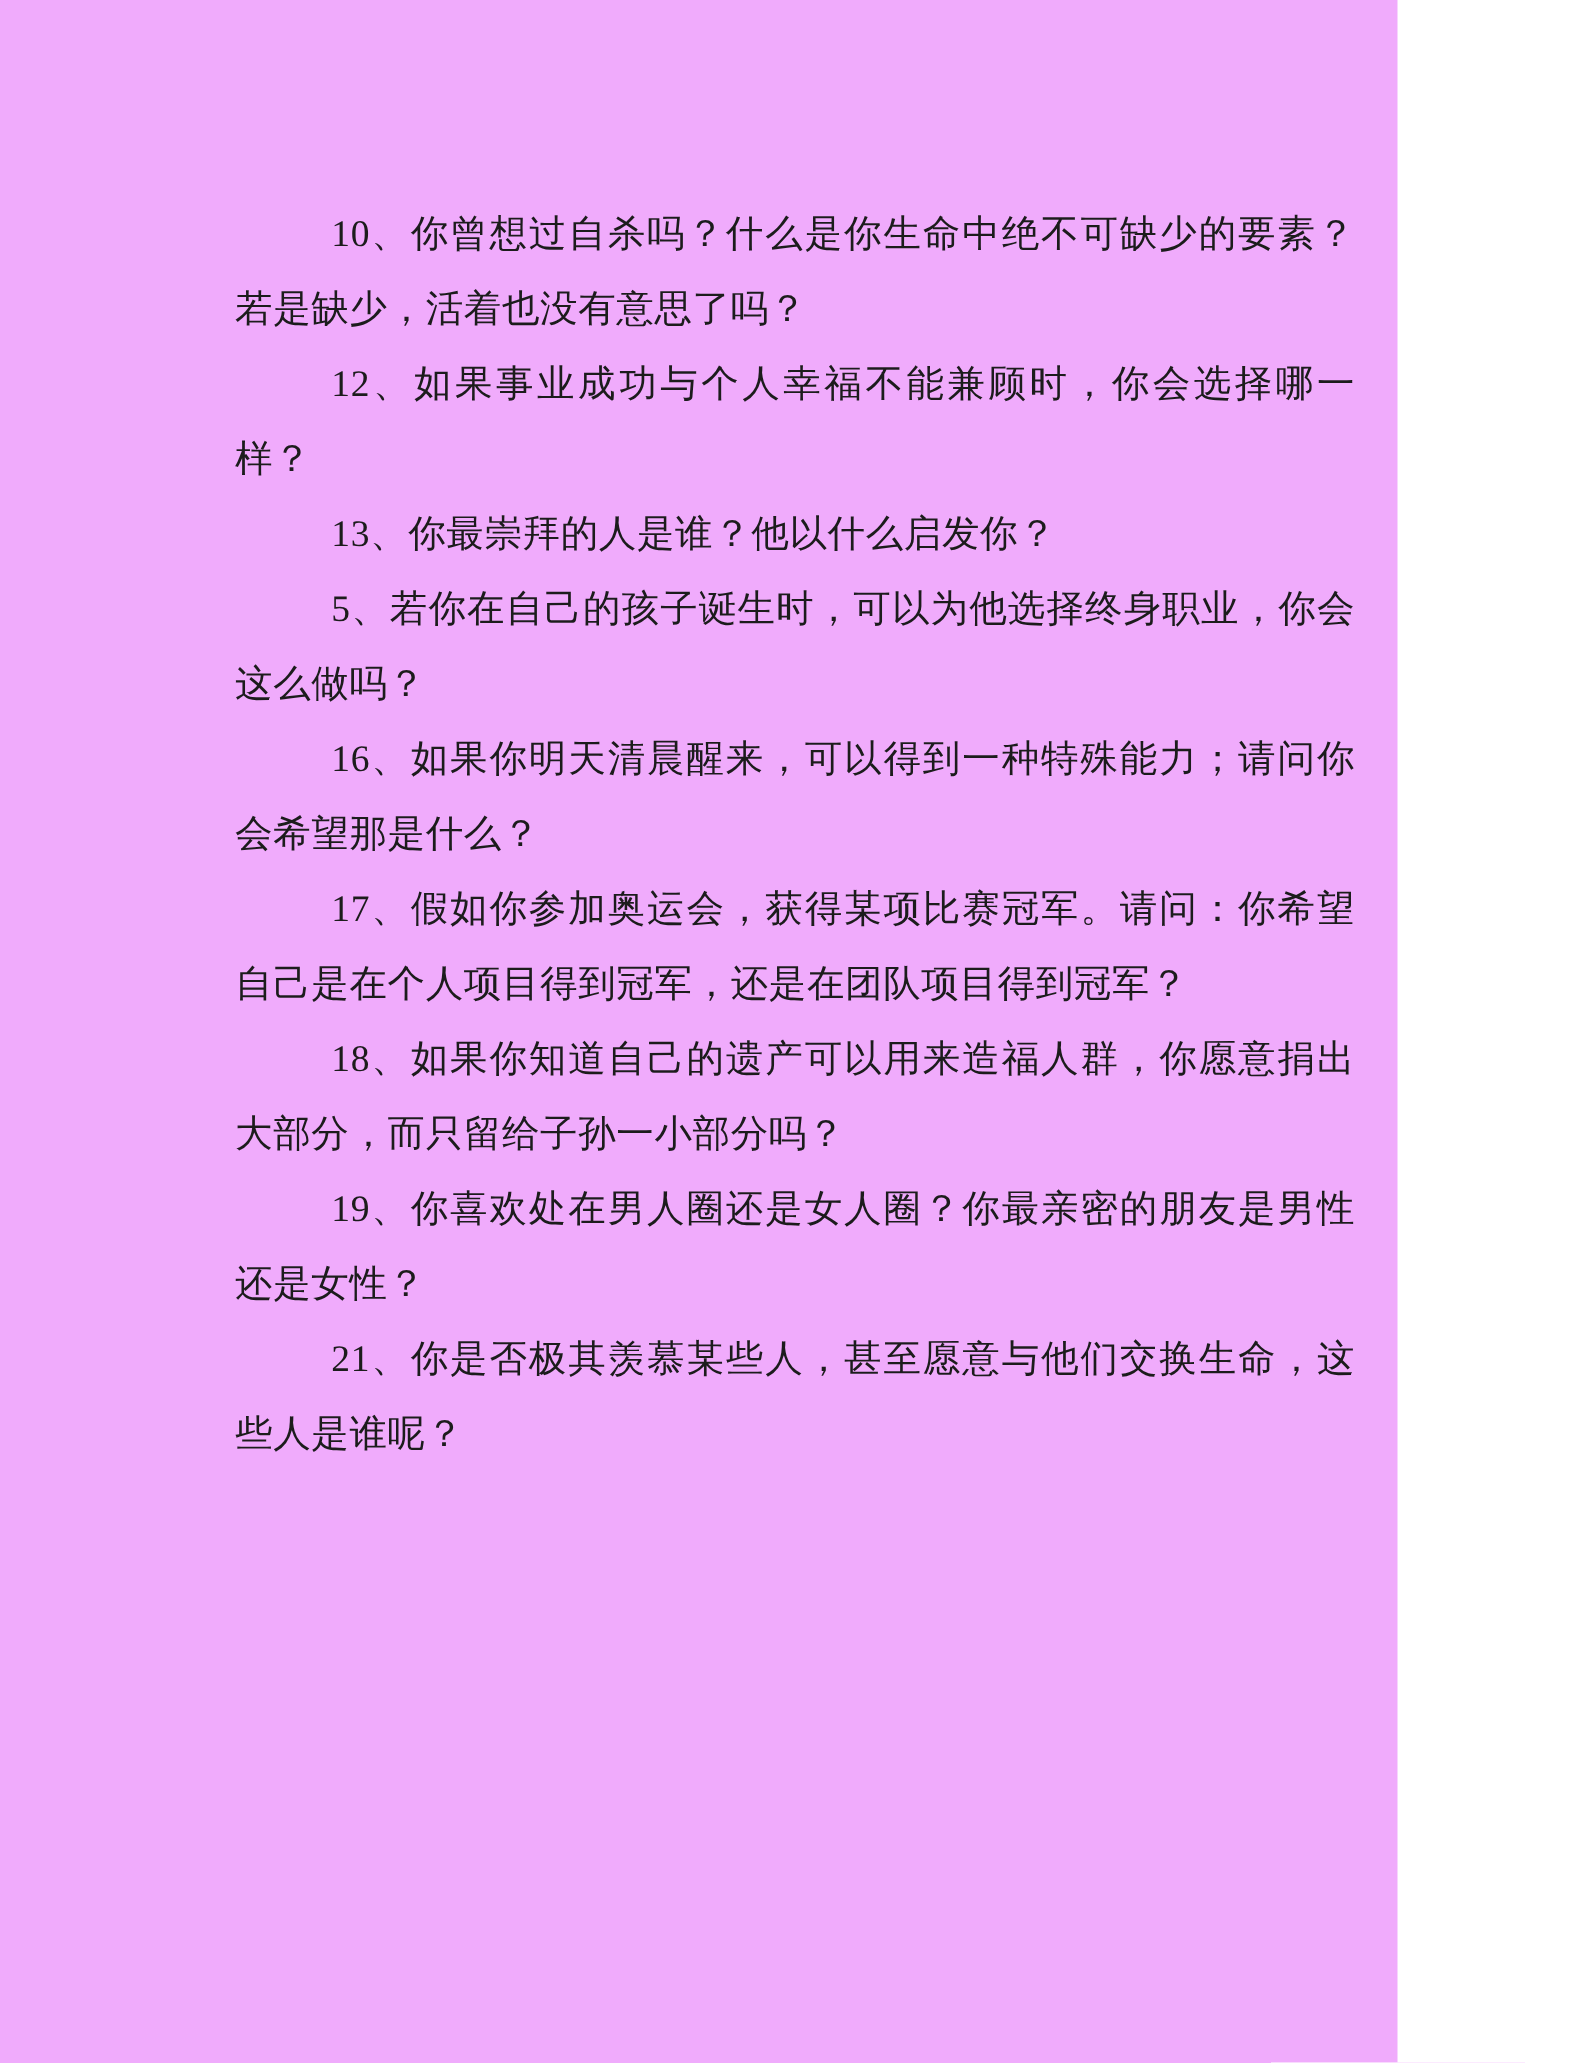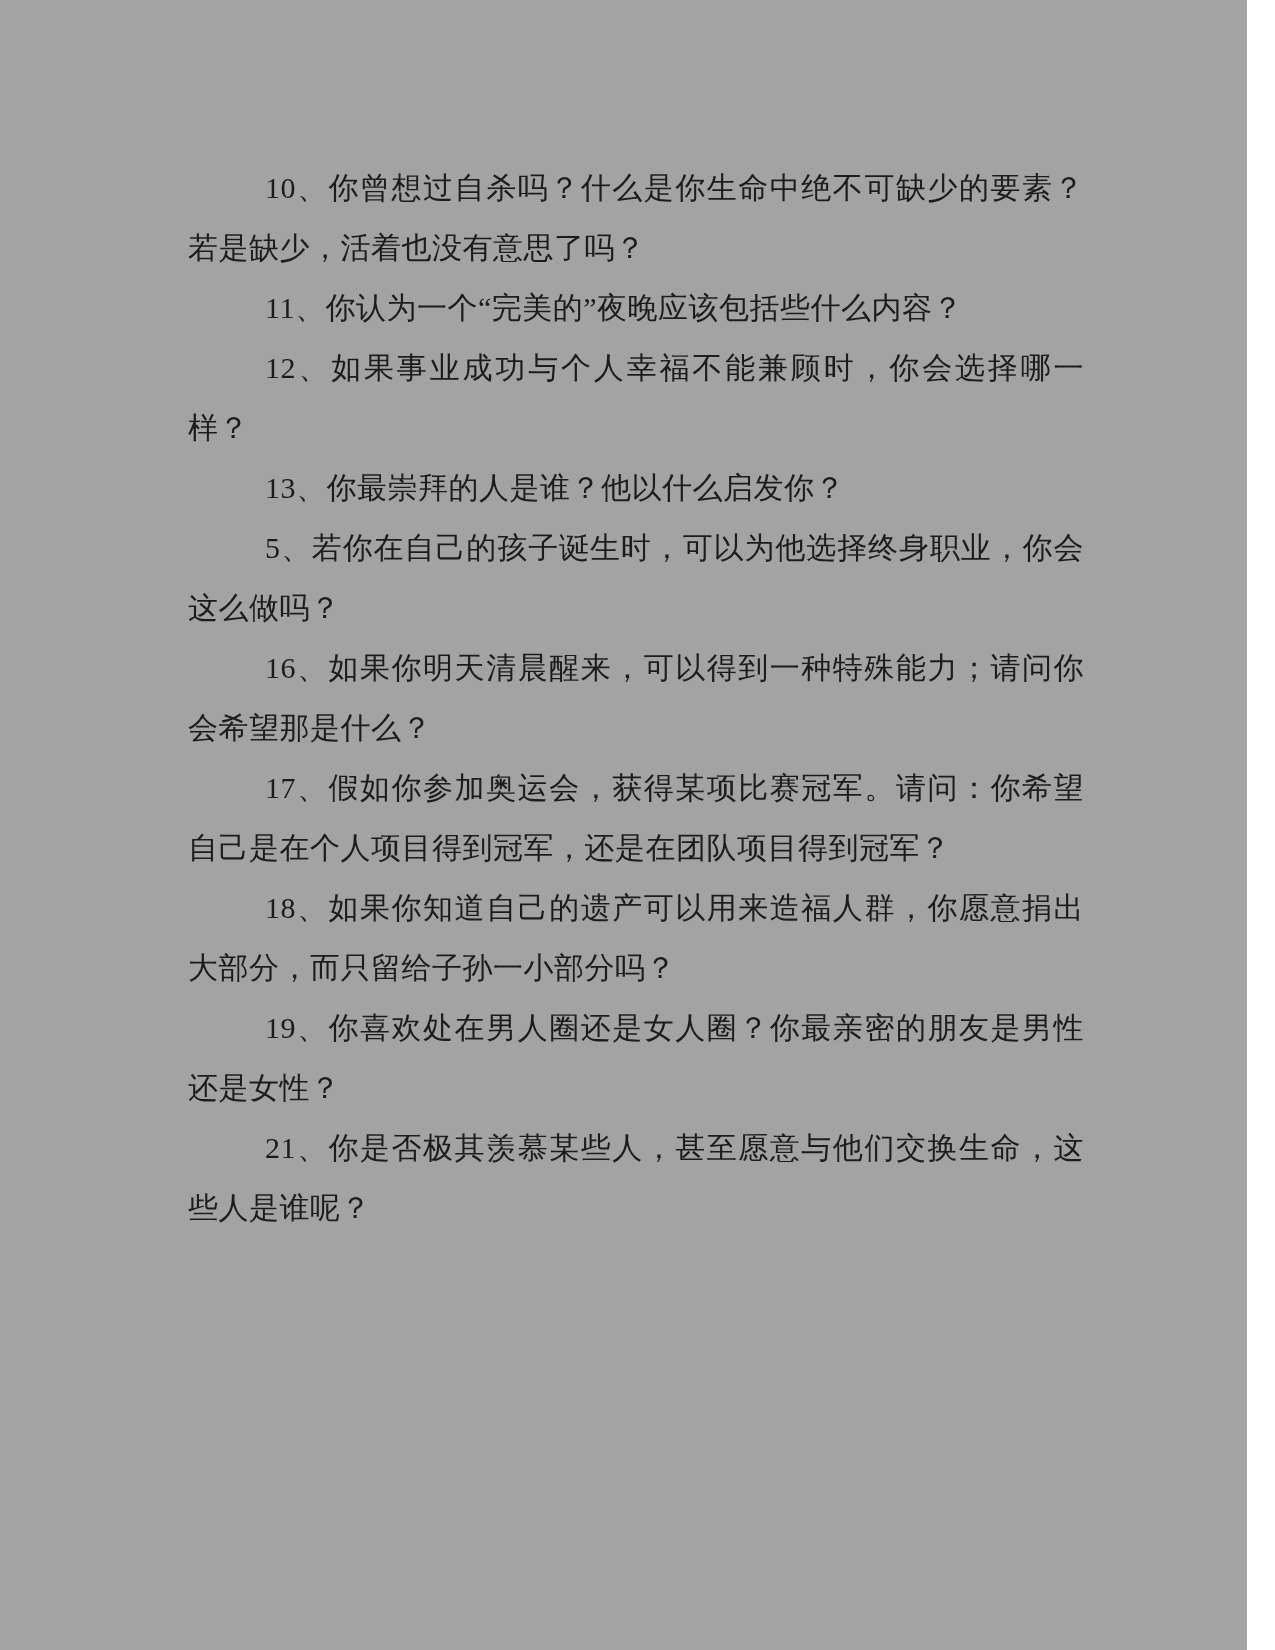--- a/index.html
+++ b/index.html
@@ -10,23 +10,23 @@
   body {
     width: 1275px;
     height: 1650px;
     position: relative;
     font-family: "Liberation Serif", "DejaVu Serif", serif;
   }
   .page {
     position: absolute;
     left: 0;
     top: 0;
-    width: 1247px;
+    width: 1118px;
     height: 1650px;
-    background: #a3a3a3;
+    background: #f0abfc;
     overflow: hidden;
   }
   .text-block {
     position: absolute;
     left: 188px;
     top: 158px;
     width: 896px;
     color: #1c1c1c;
     font-size: 30px;
     line-height: 60px;
@@ -38,21 +38,20 @@
     text-indent: 77px;
     letter-spacing: 0.5px;
   }
 </style>
 </head>
 <body>
 
 <div class="page">
   <div class="text-block">
     <p>10、你曾想过自杀吗？什么是你生命中绝不可缺少的要素？若是缺少，活着也没有意思了吗？</p>
-    <p>11、你认为一个“完美的”夜晚应该包括些什么内容？</p>
     <p>12、如果事业成功与个人幸福不能兼顾时，你会选择哪一样？</p>
     <p>13、你最崇拜的人是谁？他以什么启发你？</p>
     <p>5、若你在自己的孩子诞生时，可以为他选择终身职业，你会这么做吗？</p>
     <p>16、如果你明天清晨醒来，可以得到一种特殊能力；请问你会希望那是什么？</p>
     <p>17、假如你参加奥运会，获得某项比赛冠军。请问：你希望自己是在个人项目得到冠军，还是在团队项目得到冠军？</p>
     <p>18、如果你知道自己的遗产可以用来造福人群，你愿意捐出大部分，而只留给子孙一小部分吗？</p>
     <p>19、你喜欢处在男人圈还是女人圈？你最亲密的朋友是男性还是女性？</p>
     <p>21、你是否极其羡慕某些人，甚至愿意与他们交换生命，这些人是谁呢？</p>
   </div>
 </div>

